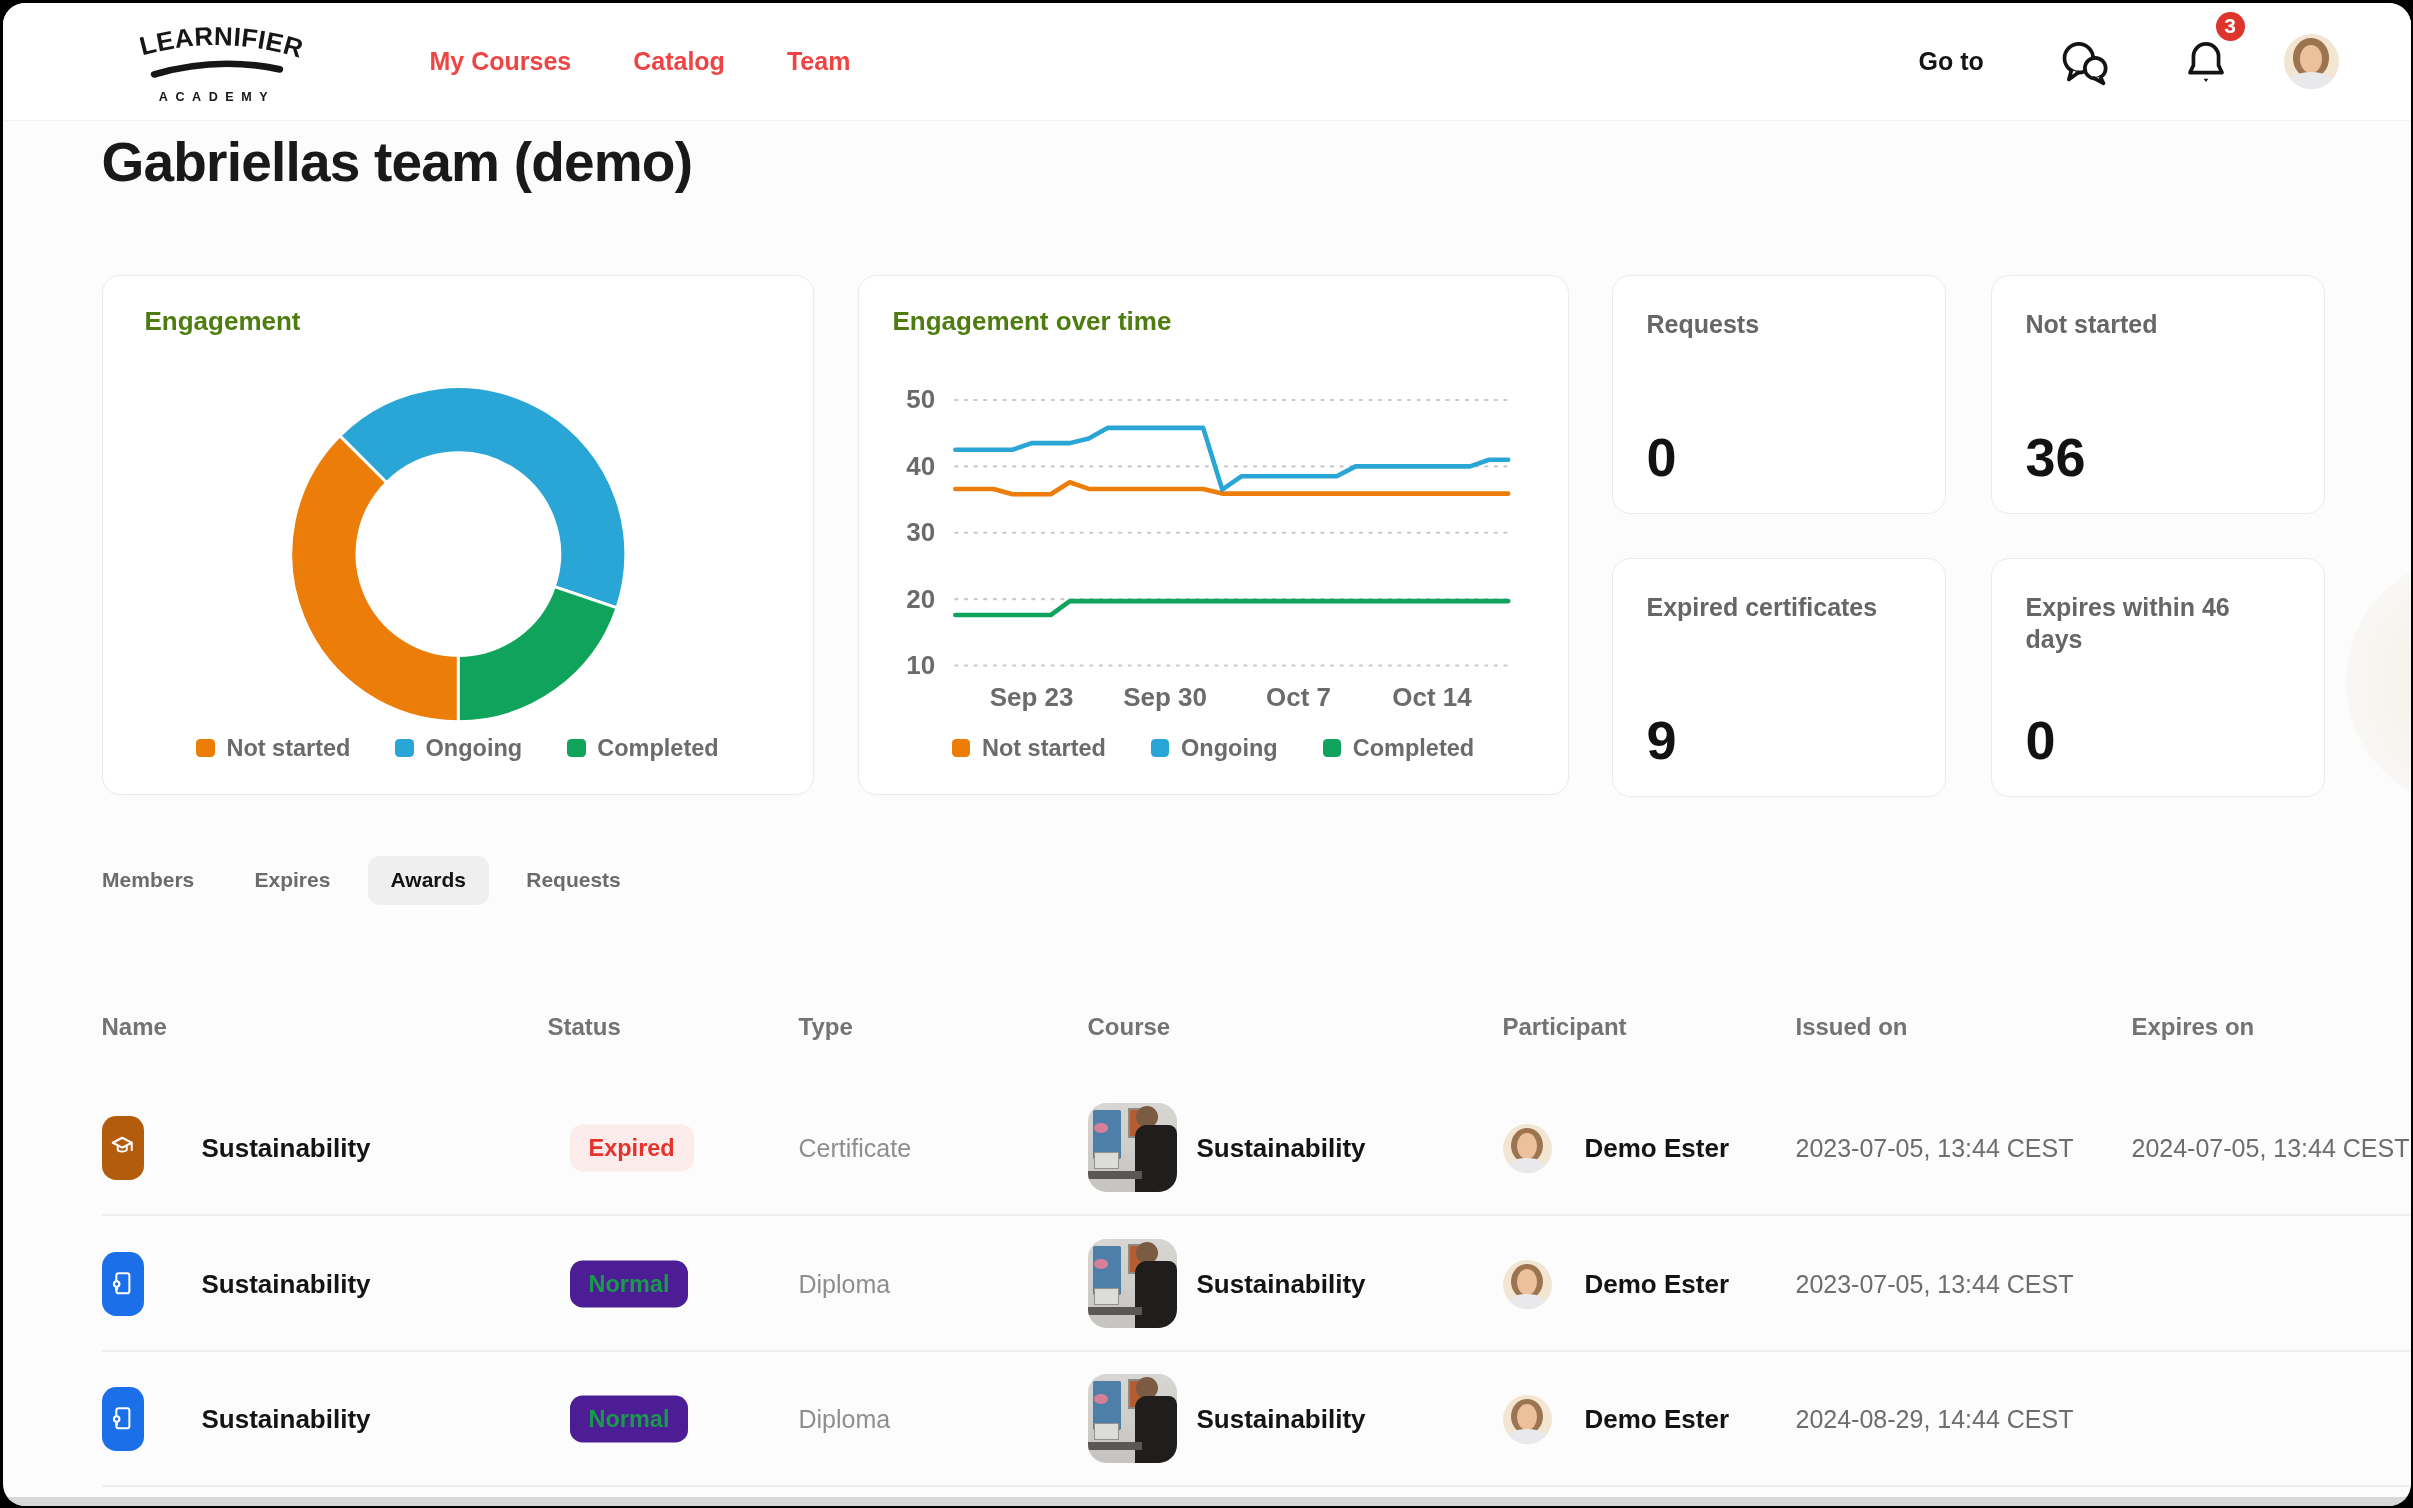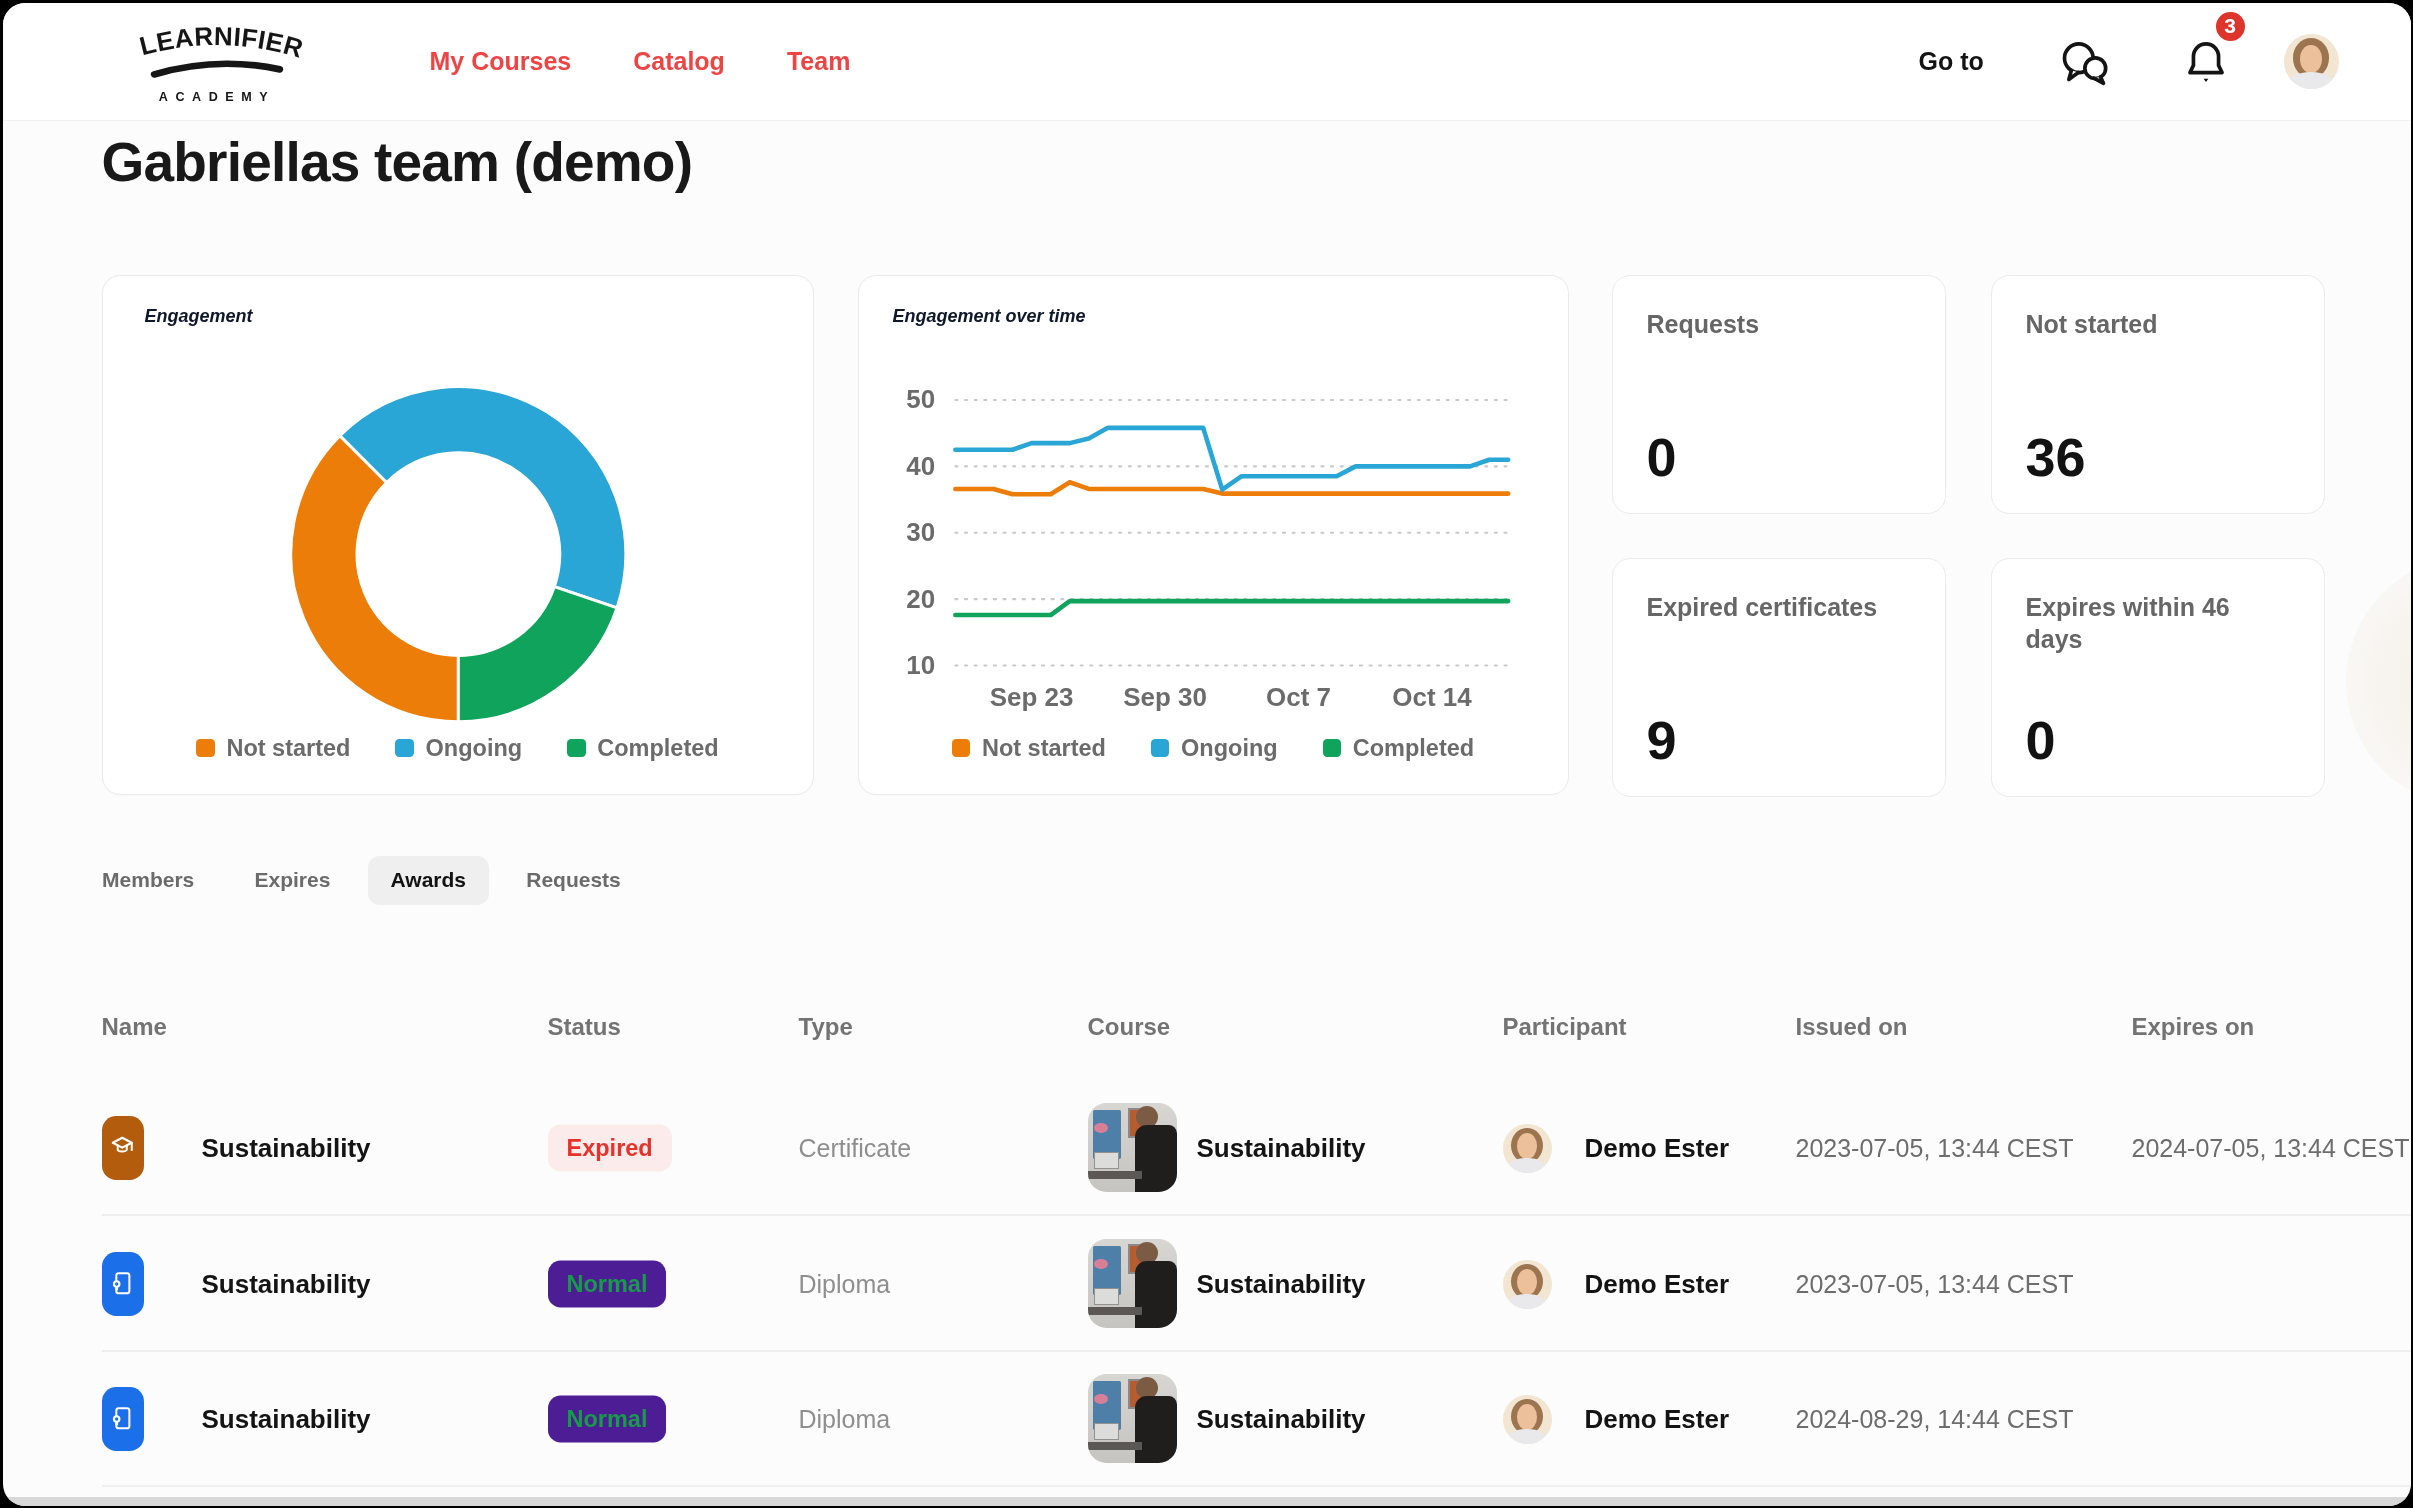--- a/index.html
+++ b/index.html
@@ -27,21 +27,21 @@
   .avatar .shirt{position:absolute;bottom:-12%;left:9%;width:82%;height:42%;background:#e9e9ec;border-radius:50%;}
   .nav-avatar{position:absolute;left:2281px;top:31px;width:55px;height:55px;cursor:pointer;}
 
   
   .page-title{position:absolute;left:99px;top:127px;font-size:55px;font-weight:800;color:#191919;
     letter-spacing:-0.8px;}
 
   
   .card{position:absolute;background:#fff;border:1.7px solid #ebebeb;border-radius:18.4px;
     box-sizing:border-box;box-shadow:0 0.8px 2.5px rgba(0,0,0,.02);}
-  .card-title{position:absolute;left:42px;top:30px;font-size:18px;font-weight:700;color:#0f172a;font-style:italic;}
+  .card-title{position:absolute;left:42px;top:30px;font-size:26px;font-weight:700;color:#4d7c0f;}
   #card-donut{left:99px;top:272px;width:712px;height:520px;}
   #card-line{left:855px;top:272px;width:711px;height:520px;}
   .chart-svg{position:absolute;left:0;top:0;}
   .legend{position:absolute;left:0;right:0;top:459px;display:flex;justify-content:center;
     align-items:center;gap:45px;}
   .legend-item{display:flex;align-items:center;gap:11.7px;}
   .legend-swatch{width:18.4px;height:18.4px;border-radius:4.2px;}
   .legend-label{font-size:23.5px;font-weight:700;color:#6b6b6b;}
 
   .stat-card{position:absolute;width:334px;height:239px;background:#fff;border:1.7px solid #ebebeb;
@@ -61,21 +61,21 @@
 
   
   .th{position:absolute;top:1010px;font-size:24px;font-weight:700;color:#737373;}
   .t-row{position:absolute;left:0;width:2413px;height:136px;}
   .t-row .sep{position:absolute;left:99px;right:0;bottom:0;height:1.7px;background:#efefef;}
   .cell{position:absolute;top:50%;transform:translateY(-50%);}
   .tile{left:99px;width:42px;height:64px;border-radius:14.2px;display:flex;align-items:center;
     justify-content:center;}
   .cell-name{left:199px;font-size:26px;font-weight:700;color:#141414;}
   .cell-status{left:545px;}
-  .badge{display:inline-block;font-size:23.5px;font-weight:700;padding:10px 19px;border-radius:12.6px;}
+  .badge{display:inline-block;font-size:23.5px;font-weight:700;padding:10px 19px;border-radius:12.6px;margin-left:22px;}
   .badge-expired{color:#E5332C;background:#FCEBEB;}
   .badge-normal{color:#189A4A;background:#4c1d95;}
   .cell-type{left:796px;font-size:25px;color:#8e8e8e;}
   .thumb{left:1085px;width:89px;height:89px;border-radius:18.4px;overflow:hidden;
     background:linear-gradient(#d8d6d2,#c6c4c0);position:absolute;}
   .thumb .poster{position:absolute;left:5px;top:6.7px;width:28.5px;height:49px;background:#4d7fa8;border-radius:1.7px;}
   .thumb .blob{position:absolute;left:6.7px;top:20px;width:13.4px;height:10px;background:#d77f96;border-radius:50%;}
   .thumb .art{position:absolute;left:40px;top:5px;width:23.5px;height:30px;background:#b55c31;
     border:2.5px solid #8a8a88;box-sizing:border-box;}
   .thumb .head{position:absolute;right:18.4px;top:3.4px;width:22px;height:22px;border-radius:50%;background:#7b5b43;}

